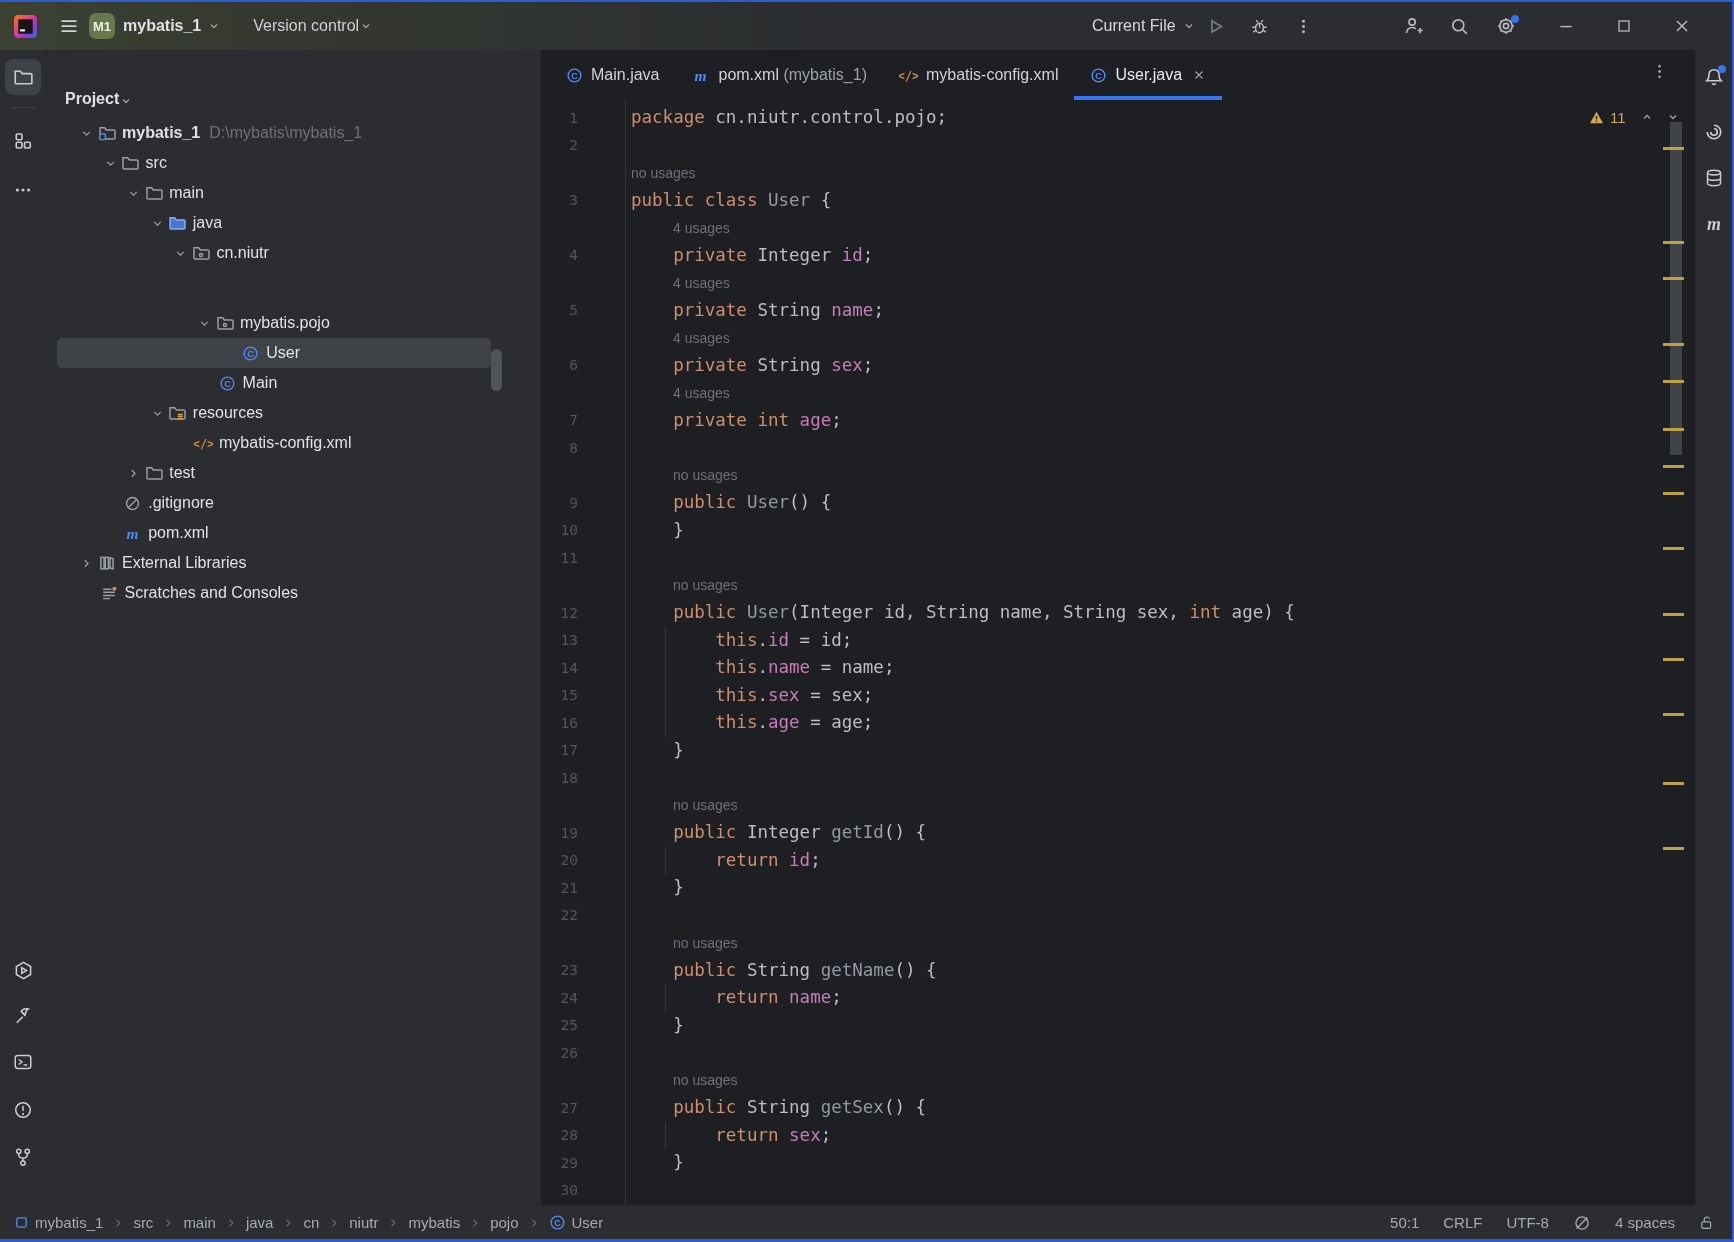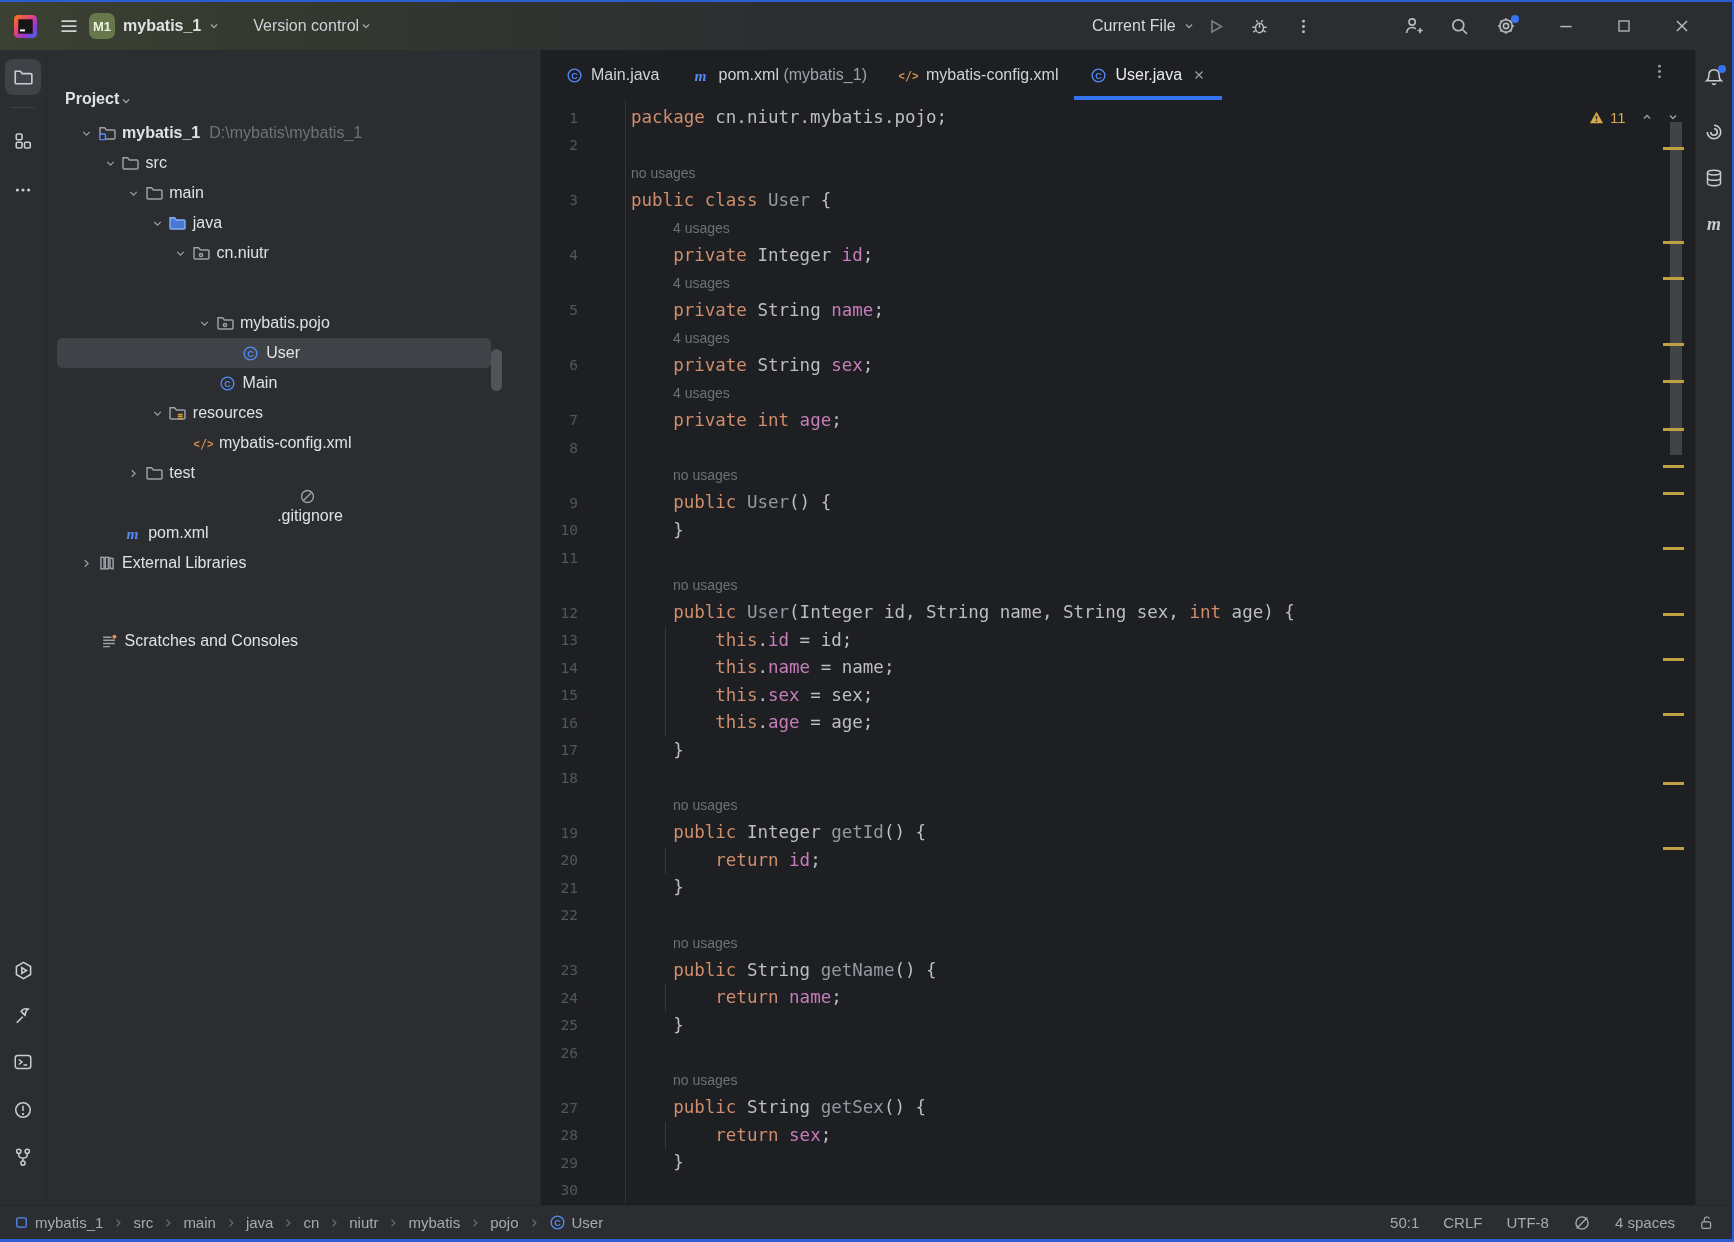--- a/index.html
+++ b/index.html
@@ -403,21 +403,21 @@
                 <path d="M6.2 4.5 9.7 8l-3.5 3.5"></path>
               </svg>
             </span>
             <span class="ticon">
               <svg width="18" height="18" viewBox="0 0 16 16" stroke="currentColor" stroke-width="1.3" fill="none">
                 <path d="M1.8 3.4h4.1l1.5 1.9h6.8c.5 0 .9.4.9.9v6.3c0 .5-.4.9-.9.9H2.7c-.5 0-.9-.4-.9-.9V3.4Z"></path>
               </svg>
             </span>
             <span class="tlabel">test</span>
           </div>
-          <div class="tree-row" style="padding-left: 66.2px; flex-direction: column;">
+          <div class="tree-row" style="padding-left: 66.2px;">
             <span class="ticon">
               <svg width="17" height="17" viewBox="0 0 16 16" stroke="currentColor" stroke-width="1.3" fill="none">
                 <circle cx="8" cy="8" r="5.6"></circle>
                 <path d="M4 12 12 4"></path>
               </svg>
             </span>
             <span class="tlabel">.gitignore</span>
           </div>
           <div class="tree-row" style="padding-left: 66.2px;">
             <span class="ticon">
@@ -435,21 +435,21 @@
             </span>
             <span class="ticon">
               <svg width="18" height="18" viewBox="0 0 16 16" stroke="currentColor" stroke-width="1.3" fill="none">
                 <rect x="2.6" y="3" width="2.8" height="10.2"></rect>
                 <rect x="6.5" y="3" width="2.8" height="10.2"></rect>
                 <path d="m10.7 3.5 2.7.6v9l-2.7-.6z"></path>
               </svg>
             </span>
             <span class="tlabel">External Libraries</span>
           </div>
-          <div class="tree-row" style="padding-left: 42.6px; margin-top: 48px;">
+          <div class="tree-row" style="padding-left: 42.6px;">
             <span class="ticon">
               <svg width="18" height="18" viewBox="0 0 16 16" stroke="currentColor" stroke-width="1.3" fill="none">
                 <path d="M2.8 4.6h7.4M2.8 7.4h10.4M2.8 10.2h10.4M2.8 13h6"></path>
                 <circle cx="12.8" cy="4.2" r="1.8" fill="#e08d5a" stroke="none"></circle>
               </svg>
             </span>
             <span class="tlabel">Scratches and Consoles</span>
           </div>
         </div>
       <div id="tree-scrollbar"></div>
@@ -502,21 +502,21 @@
               <circle cx="8" cy="8" r="1.3"></circle>
               <circle cx="8" cy="13" r="1.3"></circle>
             </svg>
         </div>
       </div>
       <div id="editor-body">
         <div id="gutter-sep"></div>
         <div id="code-rows">
             <div class="crow">
               <div class="num">1</div>
-              <pre><span class="tk-k">package</span><span class="tk-t"> cn.niutr.mybatis.pojo;</span></pre>
+              <pre><span class="tk-k">package</span><span class="tk-t"> cn.niutr.control.pojo;</span></pre>
             </div>
             <div class="crow">
               <div class="num">2</div>
               <pre></pre>
             </div>
             <div class="crow hint" style="padding-left: 90px;">no usages</div>
             <div class="crow">
               <div class="num">3</div>
               <pre><span class="tk-k">public class </span><span class="tk-d">User</span><span class="tk-t"> {</span></pre>
             </div>

